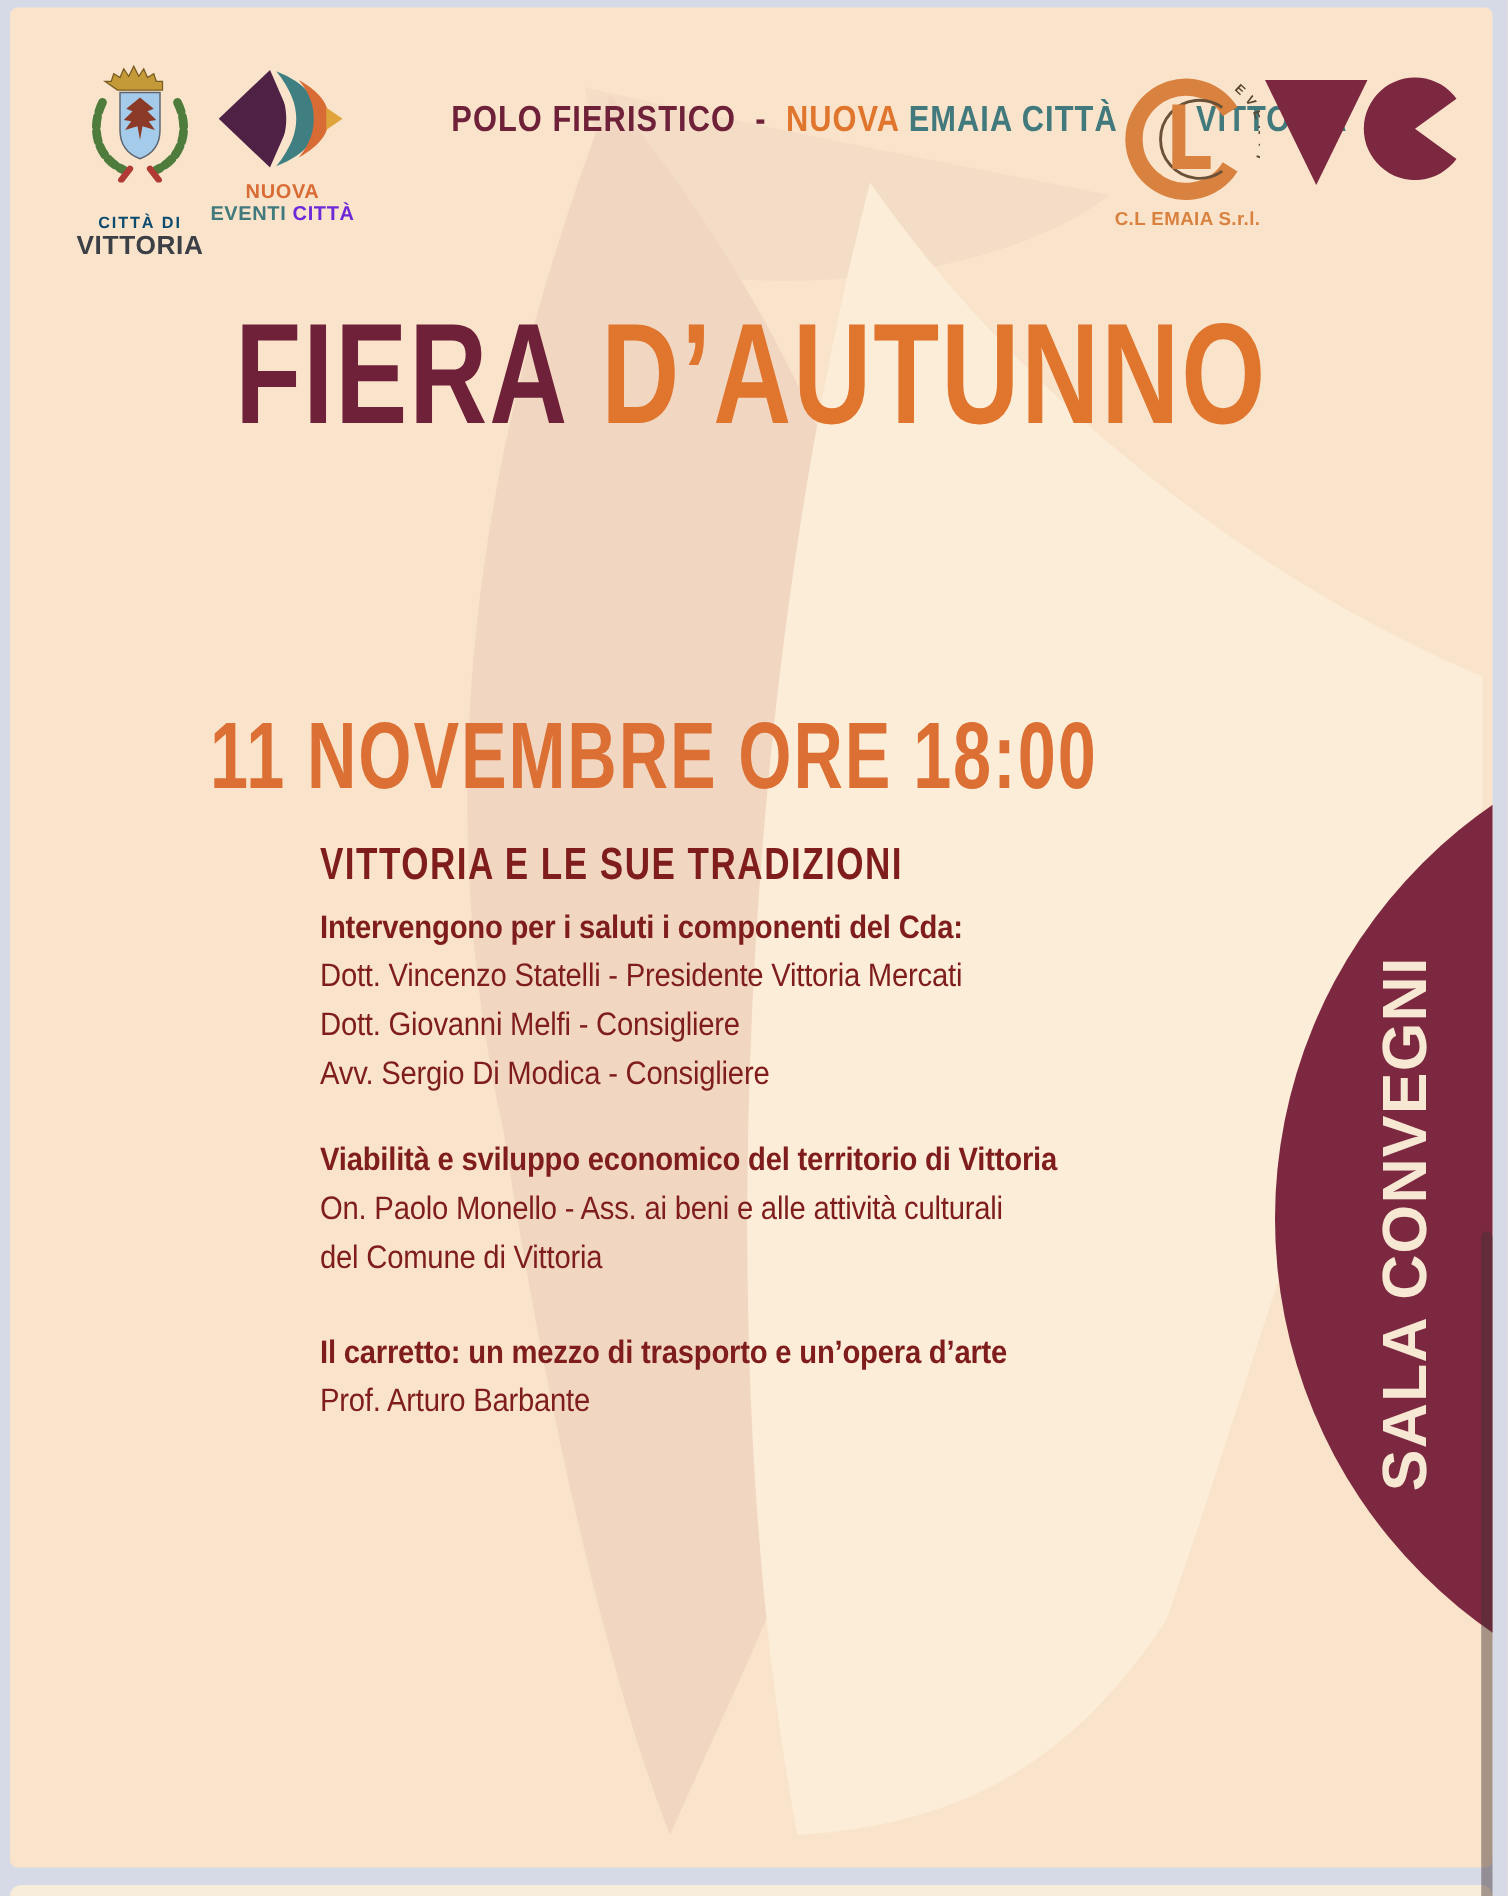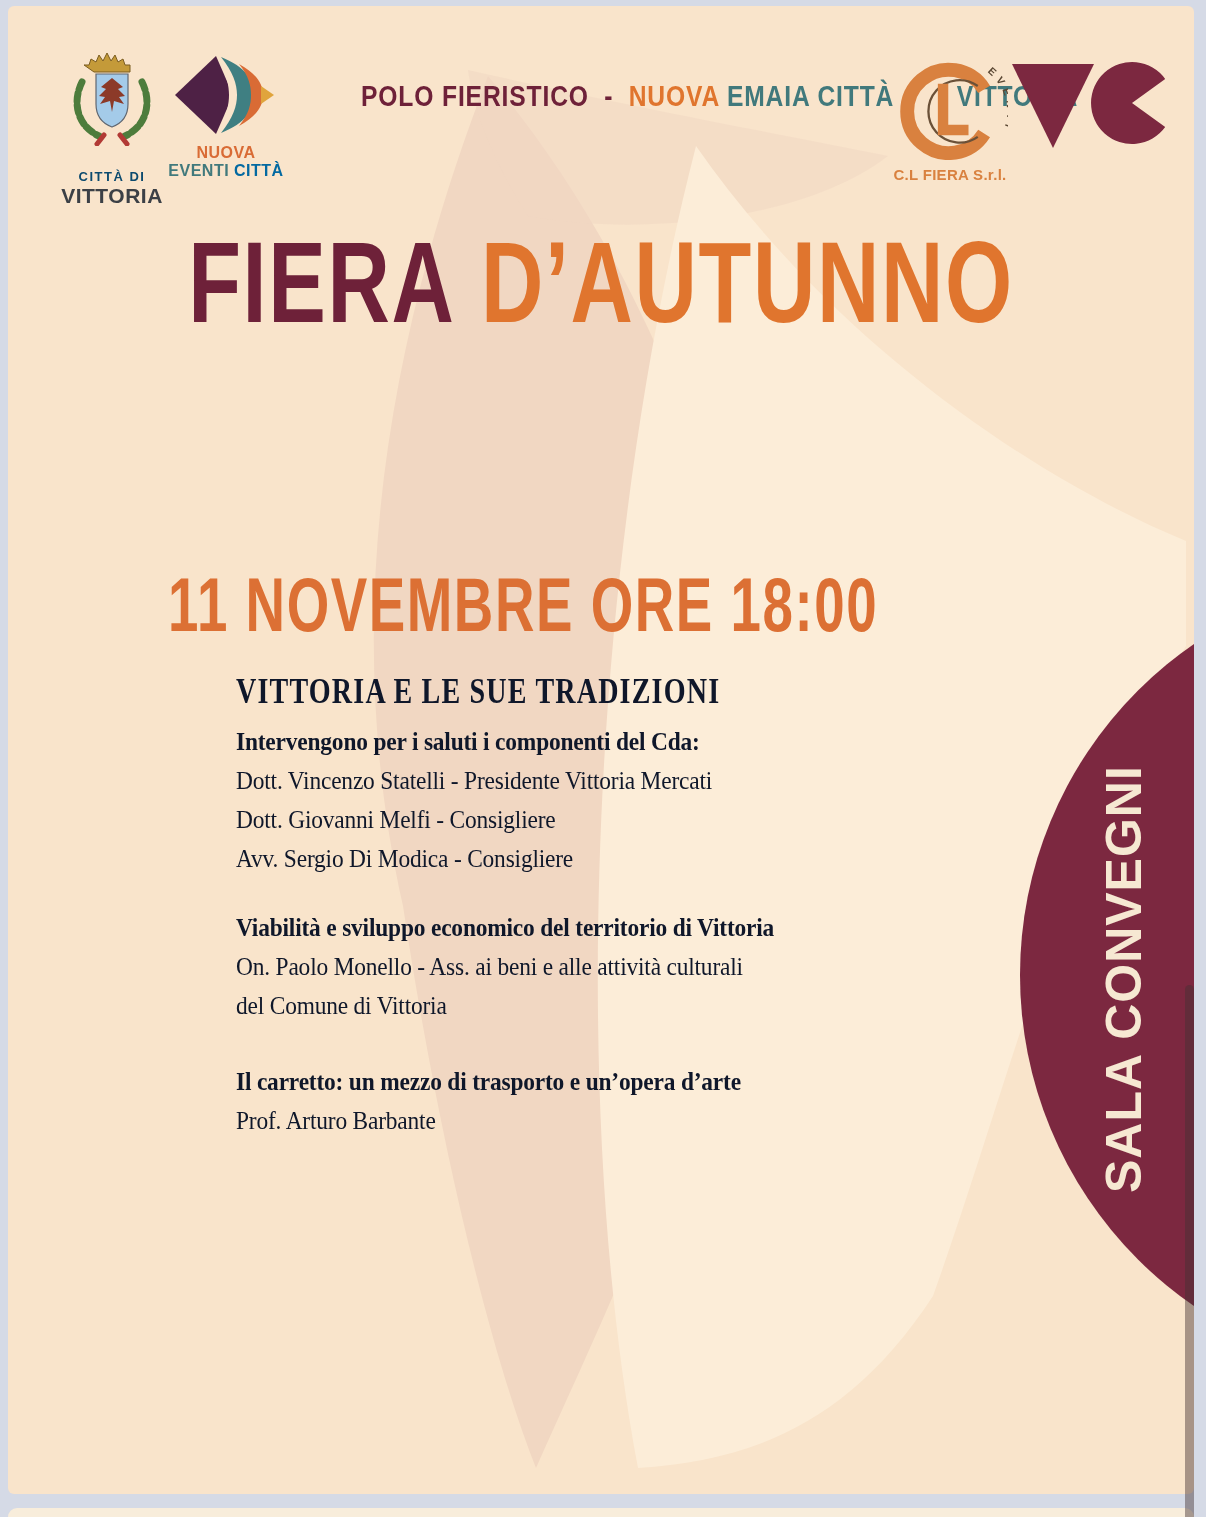--- a/index.html
+++ b/index.html
@@ -23,33 +23,33 @@
   .ema-logo{left:160px;top:46px;width:116px;}
   .ema-cap1{font-size:16px;font-weight:800;color:#d96b35;margin-top:2px;letter-spacing:.5px;}
   .ema-cap2{font-size:16px;font-weight:800;letter-spacing:.5px;}
   .venue{left:306px;top:72px;width:548px;line-height:36px;white-space:nowrap;}
   .venue .vline{display:inline-block;transform:scaleX(.85);transform-origin:center;
                 font-size:29px;font-weight:800;letter-spacing:1px;}
   .cle-logo{left:870px;top:36px;width:144px;}
   .cle-cap{font-size:15px;font-weight:800;color:#d9813f;letter-spacing:.3px;margin-top:2px;}
   .vc-logo{position:absolute;left:1002px;top:50px;}
   
-  .maroon{color:#6e2139;} .orange{color:#e0752e;} .teal{color:#41797c;} .plum{color:#0369a1;}
+  .maroon{color:#6e2139;} .orange{color:#e0752e;} .teal{color:#41797c;} .plum{color:#6d28d9;}
   
-  .title{position:absolute;left:0;top:220px;width:1186px;text-align:center;}
+  .title{position:absolute;left:0;top:236px;width:1186px;text-align:center;}
   .t1{line-height:114px;font-size:108px;font-weight:800;letter-spacing:2px;white-space:nowrap;
       display:inline-block;transform:scale(.8,1.06);}
   .t2{line-height:96px;font-size:78px;font-weight:800;letter-spacing:2px;white-space:nowrap;
       display:inline-block;transform:scale(.78,1.06);color:#41797c;margin-top:4px;}
   .title-row{width:100%;}
   
   .date{position:absolute;left:160px;top:556px;font-size:72px;font-weight:800;letter-spacing:2px;
         color:#dc7034;white-space:nowrap;transform:scale(.76,1.05);transform-origin:left top;}
   
-  .section{position:absolute;left:228px;color:#0f172a;font-family:Liberation Serif, serif;}
+  .section{position:absolute;left:248px;color:#7f1d1d;}
   .sec-heading{font-size:36px;font-weight:800;letter-spacing:1.5px;line-height:42px;margin-bottom:10px;
                white-space:nowrap;transform:scaleX(.78);transform-origin:left;}
   .sec-intro{font-size:26px;font-weight:700;line-height:39px;white-space:nowrap;
              transform:scaleX(.9);transform-origin:left;letter-spacing:-.2px;}
   .sec-line{font-size:26px;font-weight:400;line-height:39px;white-space:nowrap;
             transform:scaleX(.9);transform-origin:left;letter-spacing:-.2px;}
   .s1{top:664px;} .s2{top:902px;} .s3{top:1056px;} .s4{top:1166px;}
   
   .bottom-strip{position:absolute;left:8px;top:1508px;width:1186px;height:9px;
                 background:#f8eddb;border-radius:10px 10px 0 0;}
@@ -113,21 +113,21 @@
       <svg width="116" height="118" viewBox="0 0 100 102">
         <path d="M79.5,40.9 A36,36 0 1 0 79.5,79.1" transform="translate(-29.5,-20) translate(29.5,20)" fill="none" stroke="#d9813f" stroke-width="12"></path>
         <path d="M74,38 A27,27 0 1 0 74,82" fill="none" stroke="#6b5138" stroke-width="2"></path>
         <path d="M44,36 L44,76 L66,76" fill="none" stroke="#d9813f" stroke-width="9"></path>
         <text x="40" y="68" font-size="0" fill="#d9813f">L</text>
         <path id="cle-arc" d="M82,26 A42,42 0 0 1 82,94" fill="none"></path>
         <text font-size="9" font-weight="bold" fill="#5a4733" letter-spacing="4">
           <textPath href="#cle-arc">EVENTI</textPath>
         </text>
       </svg>
-      <div class="cle-cap">C.L FIERA S.r.l.</div>
+      <div class="cle-cap">C.L EMAIA S.r.l.</div>
     </div>
 
     <svg class="vc-logo" width="172" height="100" viewBox="0 0 172 100">
       <polygon points="2,8 84,8 43,92" fill="#7c2840"></polygon>
       <path d="M155.2,22.9 A41,41 0 1 0 155.2,71.1 L122,47 Z" fill="#7c2840"></path>
     </svg>
 
     <div class="title">
       <div class="title-row"><span class="t1"><span class="maroon">FIERA</span>&nbsp;<span class="orange">D’AUTUNNO</span></span></div>
     </div>

